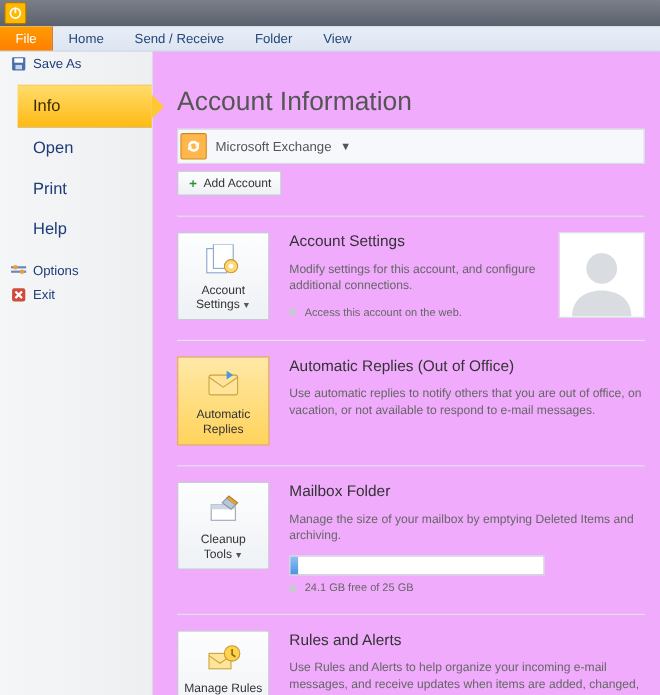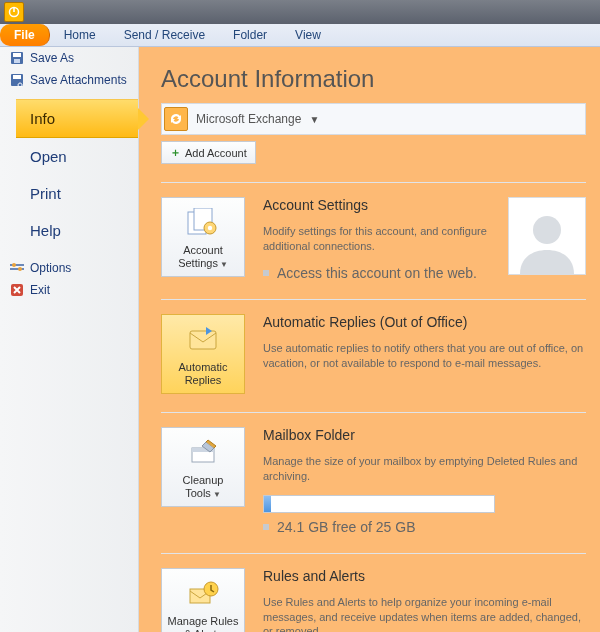--- a/index.html
+++ b/index.html
@@ -35,23 +35,22 @@
   .ribbon-tab {
     padding: 0 14px;
     display: flex;
     align-items: center;
     color: #23477a;
     cursor: pointer;
   }
   .ribbon-tab.file {
     background: linear-gradient(to bottom, #ff9c00 0%, #ff7f00 100%);
     color: #fff;
-    font-weight: bold;
+    font-weight: normal;
     border-right: 1px solid #cf6500;
-    border-radius: 10px;
   }
   .body {
     display: flex;
     height: calc(632px - 24px - 22px);
   }
   .sidebar {
     width: 138px;
     background: linear-gradient(to right, #f5f6f7 0%, #edeff1 100%);
     border-right: 1px solid #d7dade;
     position: relative;
@@ -89,23 +88,23 @@
     width: 0; height: 0;
     border-top: 11px solid transparent;
     border-bottom: 11px solid transparent;
     border-left: 11px solid #ffc833;
   }
   .side-icon {
     width: 14px; height: 14px; display: inline-flex; align-items: center; justify-content: center;
   }
   .main {
     flex: 1;
-    padding: 18px 14px 20px 22px;
+    padding: 32px 14px 20px 22px;
     overflow: hidden;
-    background: #fdba74;
+    background: #f0abfc;
   }
   h1.page-title {
     margin: 0 0 10px 0;
     font-weight: normal;
     font-size: 24px;
     color: #555;
   }
   .acct-row {
     display: flex; align-items: center; gap: 8px;
     border: 1px solid #d6dbe2;
@@ -165,21 +164,21 @@
     margin-bottom: 4px;
   }
   .big-btn .drop { font-size: 8px; margin-left: 2px; color: #555; }
   .sect-body { flex: 1; }
   .sect-title {
     font-size: 14px; color: #333; margin: 0 0 2px;
   }
   .sect-desc { color: #666; font-size: 11px; line-height: 1.35; }
   .bullet-line {
     display: flex; align-items: center; gap: 8px;
-    color: #666; font-size: 14px; margin-top: 6px;
+    color: #666; font-size: 10px; margin-top: 6px;
   }
   .sq-bullet { width: 6px; height: 6px; background: #c6cacf; }
   .avatar {
     width: 76px; height: 76px;
     border: 1px solid #d9dde2;
     background: #fff;
     display: flex; align-items: flex-end; justify-content: center;
     flex-shrink: 0;
     overflow: hidden;
   }
@@ -219,30 +218,20 @@
   <div class="sidebar">
     <div class="side-item">
       <span class="side-icon">
         <svg width="14" height="14" viewBox="0 0 14 14">
             <rect x="1" y="1" width="12" height="12" fill="#4a6ea9" rx="1"></rect>
             <rect x="3" y="2" width="8" height="4" fill="#fff"></rect>
             <rect x="4" y="8" width="6" height="4" fill="#c7d6ef"></rect>
           </svg>
       </span>
       <span>Save As</span>
-    </div>
-    <div class="side-item">
-      <span class="side-icon">
-        <svg width="14" height="14" viewBox="0 0 14 14">
-            <rect x="1" y="1" width="12" height="12" fill="#4a6ea9" rx="1"></rect>
-            <rect x="3" y="2" width="8" height="4" fill="#fff"></rect>
-            <path d="M10 10 a2 2 0 1 0 0.1 0" fill="none" stroke="#fff" stroke-width="1"></path>
-          </svg>
-      </span>
-      <span>Save Attachments</span>
     </div>
     <div class="side-sep"></div>
     <div class="side-big selected">Info</div>
     <div class="side-big">Open</div>
     <div class="side-big">Print</div>
     <div class="side-big">Help</div>
     <div class="side-sep"></div>
     <div class="side-item">
       <span class="side-icon">
         <svg width="14" height="14" viewBox="0 0 14 14">
@@ -341,21 +330,21 @@
               <rect x="6" y="10" width="22" height="14" fill="#fff" stroke="#9aa7b8"></rect>
               <rect x="6" y="10" width="22" height="4" fill="#cdd6e2"></rect>
               <path d="M20 4l8 6-4 4-8-6z" fill="#b8c6d9" stroke="#8a96a7"></path>
               <path d="M20 4l2-2 8 6-2 2" fill="#e0a63e" stroke="#b37f20"></path>
             </svg>
         </div>
         <span>Cleanup Tools</span><span class="drop">▼</span>
       </div>
       <div class="sect-body">
         <p class="sect-title">Mailbox Folder</p>
-        <p class="sect-desc">Manage the size of your mailbox by emptying Deleted Rules and archiving.</p>
+        <p class="sect-desc">Manage the size of your mailbox by emptying Deleted Items and archiving.</p>
         <div class="storage-bar">
           <div class="storage-fill"></div>
         </div>
         <div class="bullet-line">
           <span class="sq-bullet"></span>
           <span>24.1 GB free of 25 GB</span>
         </div>
       </div>
     </div>
 

